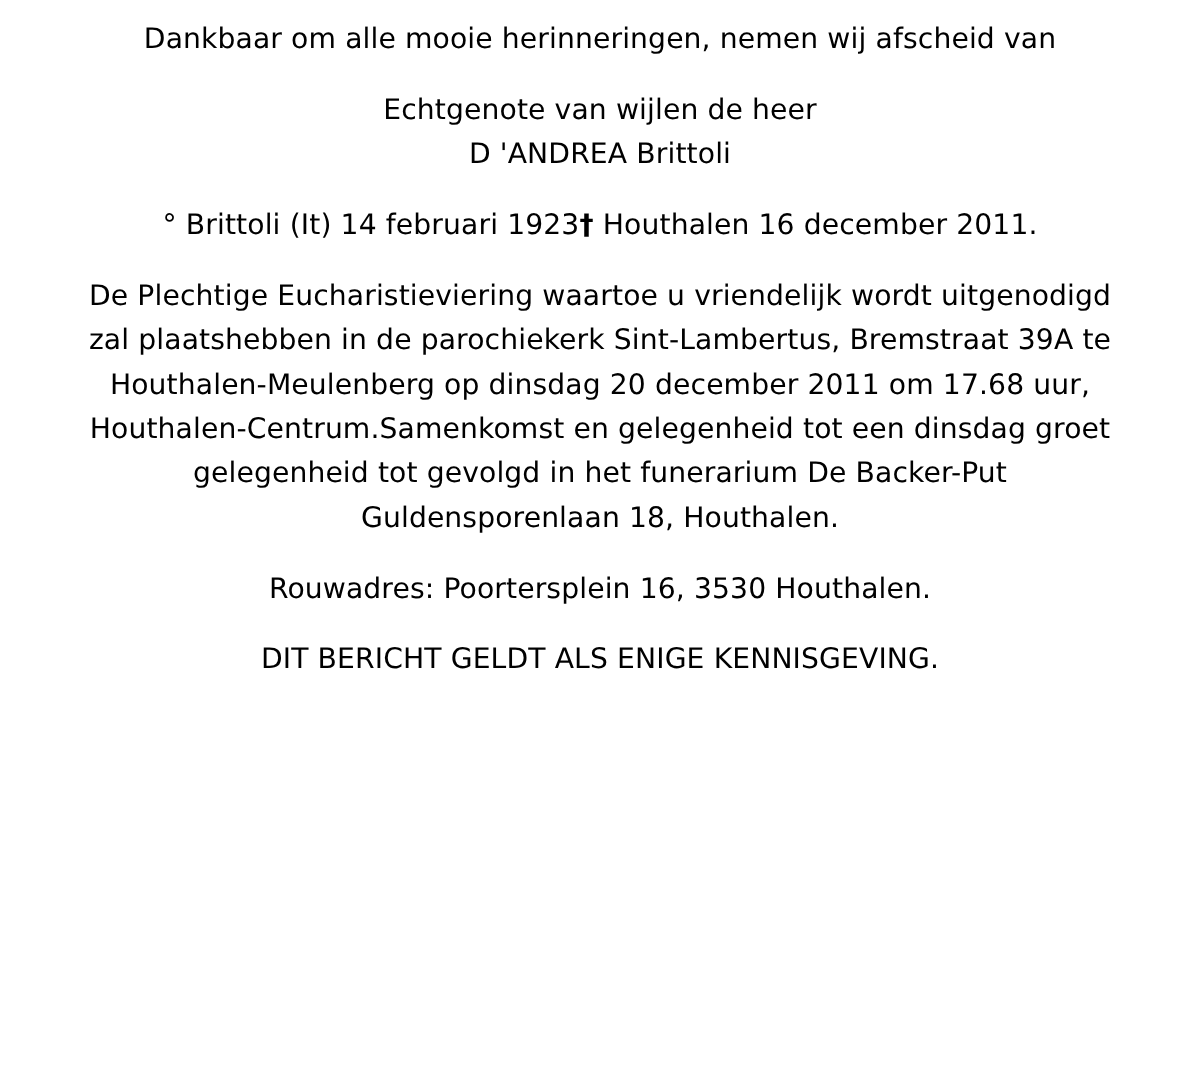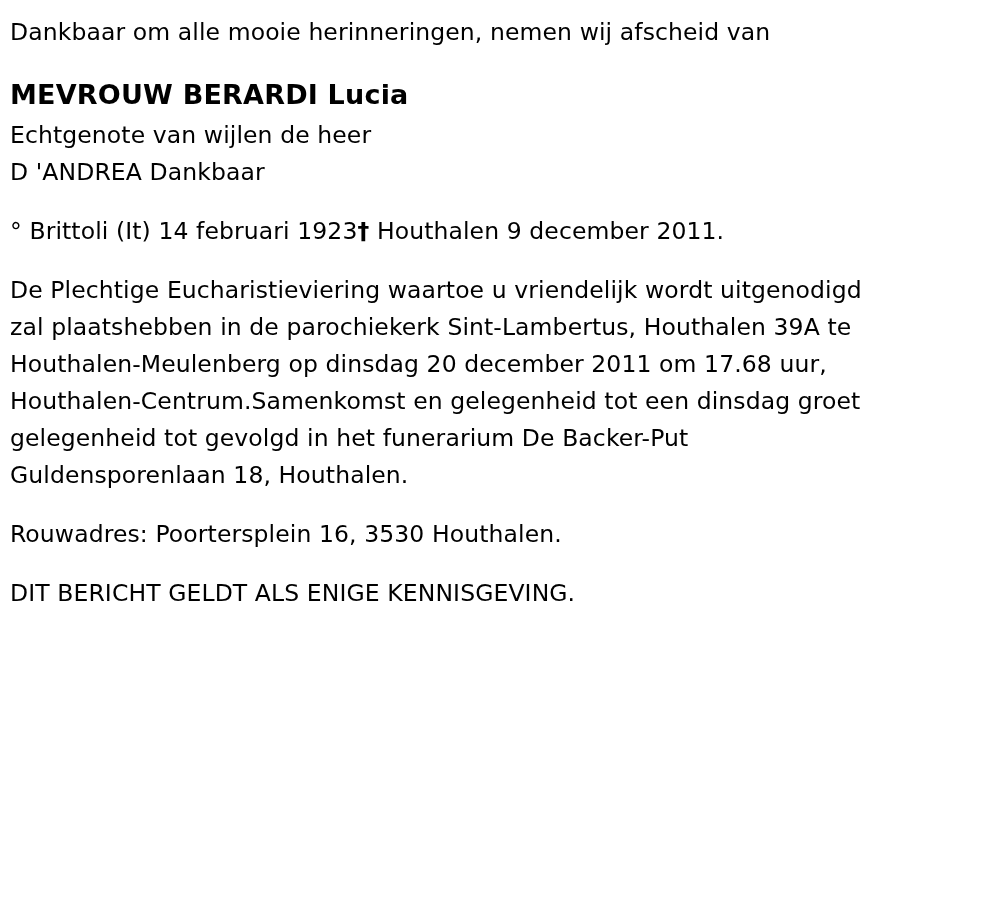--- a/index.html
+++ b/index.html
@@ -19,53 +19,53 @@
     width: 1000px;
     height: 904px;
     padding: 14px 10px 0 10px;
     background: #ffffff;
   }
   .line {
     font-size: 23.5px;
     line-height: 37px;
     white-space: pre-wrap;
     letter-spacing: 0.1px;
+    text-align: center;
   }
   .name {
     font-size: 27px;
     font-weight: bold;
     line-height: 44px;
     letter-spacing: 0.2px;
   }
   .spacer-md { height: 22px; }
   .block { margin: 0; padding: 0; }
   .dagger { font-weight: bold; }
 </style>
 </head>
 <body>
 
 <div class="page">
 
   <div class="line block">Dankbaar om alle mooie herinneringen, nemen wij afscheid van</div>
 
   <div class="spacer-md"></div>
 
-  <div class="name block">MEVROUW BERARDI Lucia</div>
 
   <div class="line block">Echtgenote van wijlen de heer</div>
-  <div class="line block">D 'ANDREA Dankbaar</div>
+  <div class="line block">D 'ANDREA Brittoli</div>
 
   <div class="spacer-md"></div>
 
-  <div class="line block"><span>°</span><span> Brittoli (It) 14 februari 1923</span><span class="dagger">†</span><span> Houthalen 9 december 2011.</span></div>
+  <div class="line block"><span>°</span><span> Brittoli (It) 14 februari 1923</span><span class="dagger">†</span><span> Houthalen 16 december 2011.</span></div>
 
   <div class="spacer-md"></div>
 
   <div class="line block">De Plechtige Eucharistieviering waartoe u vriendelijk wordt uitgenodigd</div>
-  <div class="line block">zal plaatshebben in de parochiekerk Sint-Lambertus, Houthalen 39A te</div>
+  <div class="line block">zal plaatshebben in de parochiekerk Sint-Lambertus, Bremstraat 39A te</div>
   <div class="line block">Houthalen-Meulenberg op dinsdag 20 december 2011 om 17.68 uur,</div>
   <div class="line block">Houthalen-Centrum.Samenkomst en gelegenheid tot een dinsdag groet</div>
   <div class="line block">gelegenheid tot gevolgd in het funerarium De Backer-Put</div>
   <div class="line block">Guldensporenlaan 18, Houthalen.</div>
 
   <div class="spacer-md"></div>
 
   <div class="line block">Rouwadres: Poortersplein 16, 3530 Houthalen.</div>
 
   <div class="spacer-md"></div>

